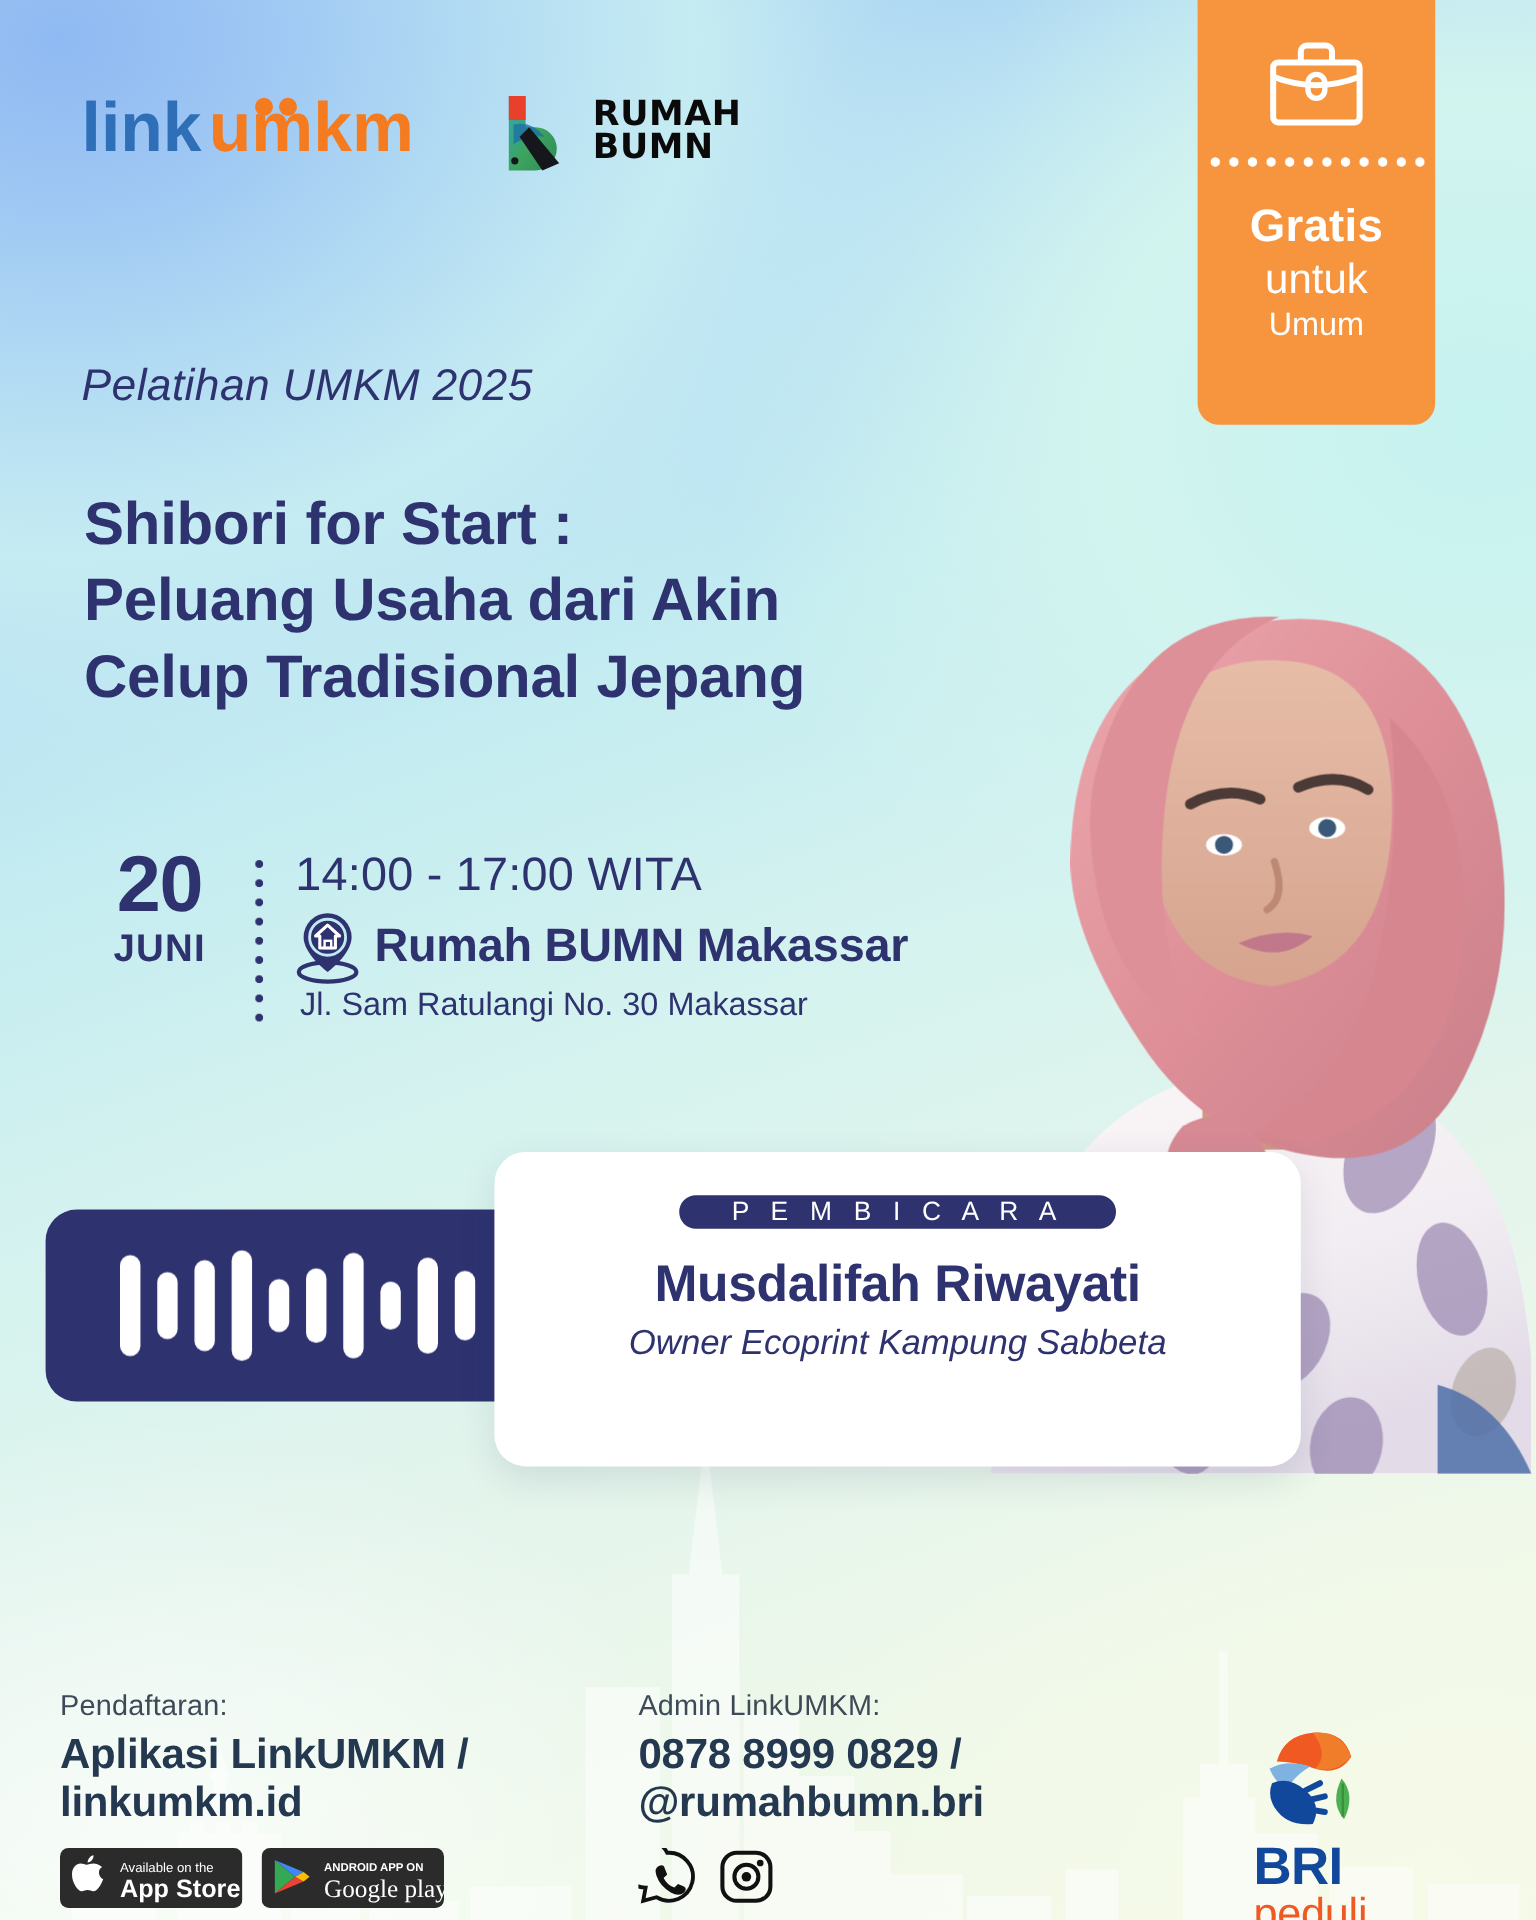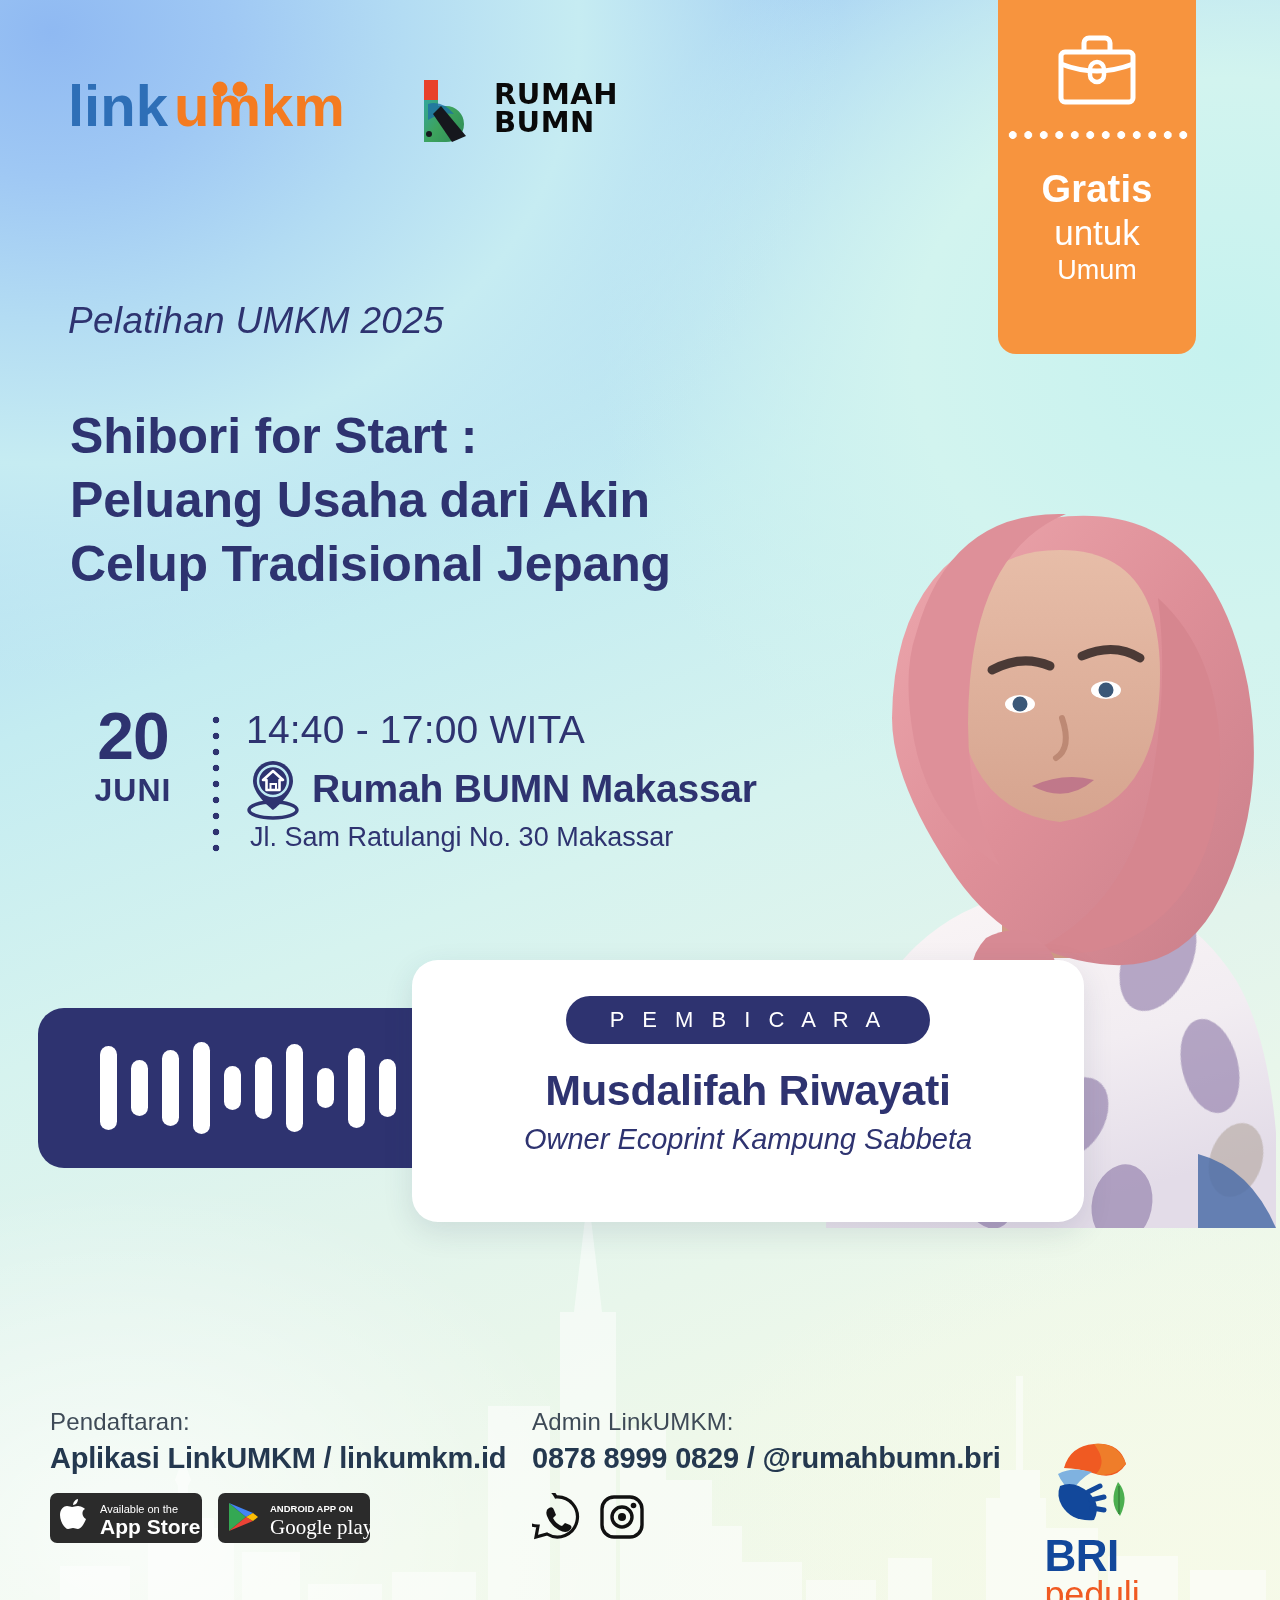--- a/index.html
+++ b/index.html
@@ -91,29 +91,29 @@
   .bars{position:absolute;left:62px;top:0;height:160px;display:flex;align-items:center;gap:14px;z-index:2;}
   .bars i{display:block;width:17px;background:#fff;border-radius:9px;}
   
   .card{
     position:absolute;left:412px;top:960px;width:672px;height:262px;
     background:#fff;border-radius:26px;box-shadow:0 10px 30px rgba(40,60,90,.12);
     display:flex;flex-direction:column;align-items:center;
   }
   .pill{
     margin-top:36px;background:#2E3370;color:#fff;border-radius:26px;
-    padding:11px 44px;font-size:22px;font-weight:500;letter-spacing:6px;
+    padding:1px 44px;font-size:22px;font-weight:500;letter-spacing:6px;
   }
   .spk-name{margin-top:22px;font-size:43px;font-weight:700;color:#2E3370;letter-spacing:-.3px;}
   .spk-role{margin-top:8px;font-size:29px;font-style:italic;font-weight:400;color:#2E3370;}
   
   .foot-left{position:absolute;left:50px;top:1408px;width:470px;}
   .foot-right{position:absolute;left:532px;top:1408px;width:500px;}
   .f-label{font-size:24px;font-weight:400;color:#3e4a57;letter-spacing:.2px;}
-  .f-value{font-size:29px;font-weight:700;color:#24384f;margin-top:6px;letter-spacing:-.2px;}
+  .f-value{font-size:35px;font-weight:700;color:#24384f;margin-top:6px;letter-spacing:-.2px;}
   .stores{display:flex;gap:16px;margin-top:18px;}
   .socials{display:flex;gap:18px;margin-top:18px;align-items:center;}
   .bri{position:absolute;left:1044px;top:1430px;display:flex;align-items:center;gap:10px;flex-direction:column;}
   .bri-txt{line-height:.92;}
   .bri-txt .b1{font-size:44px;font-weight:700;color:#12489B;letter-spacing:-.5px;}
   .bri-txt .b2{font-size:36px;font-weight:400;color:#F05A22;letter-spacing:-.2px;margin-top:2px;text-decoration:underline;}
 </style>
 </head>
 <body>
 
@@ -205,21 +205,21 @@
     <span>Celup Tradisional Jepang</span>
   </div>
 
   <div class="datebox">
     <div class="dayblock">
       <div class="dd">20</div>
       <div class="mm">JUNI</div>
     </div>
     <div class="vdots"></div>
     <div class="whenwhere">
-      <div class="timeline">14:40 - 17:00 WITA</div>
+      <div class="timeline">14:00 - 17:00 WITA</div>
       <div class="placerow">
         <svg width="54" height="62" viewBox="0 0 54 62">
           <ellipse cx="27" cy="52" rx="24" ry="8" fill="none" stroke="#2E3370" stroke-width="3.5"></ellipse>
           <path d="M27 3 a20 20 0 0 1 20 20 c0 14-20 29-20 29 s-20-15-20-29 a20 20 0 0 1 20-20z" fill="#2E3370"></path>
           <circle cx="27" cy="23" r="15" fill="none" stroke="#BFEAF3" stroke-width="2.4"></circle>
           <path d="M27 13 l10 9 h-3.5 v10 h-13 v-10 h-3.5z" fill="none" stroke="#ffffff" stroke-width="2.6" stroke-linejoin="round"></path>
           <rect x="24.5" y="26" width="5.5" height="6" fill="none" stroke="#ffffff" stroke-width="2"></rect>
         </svg>
         <div class="placename">Rumah BUMN Makassar</div>
       </div>

